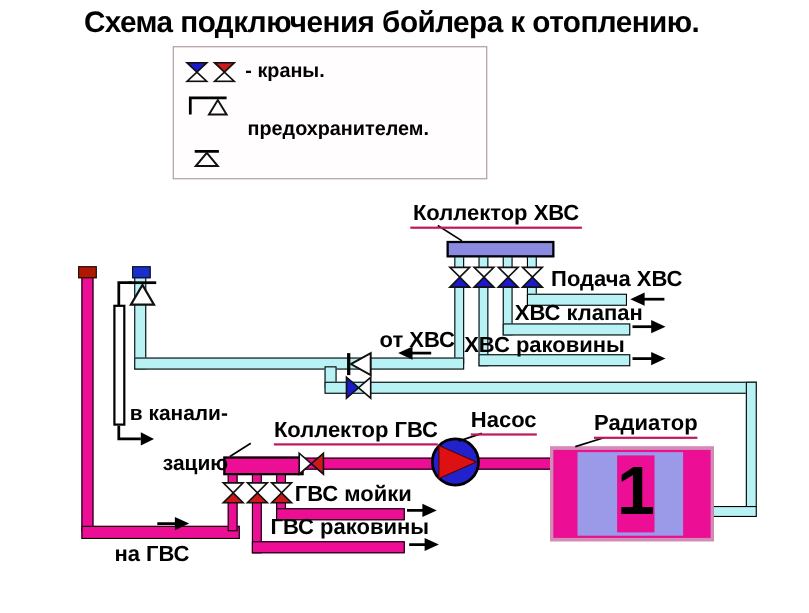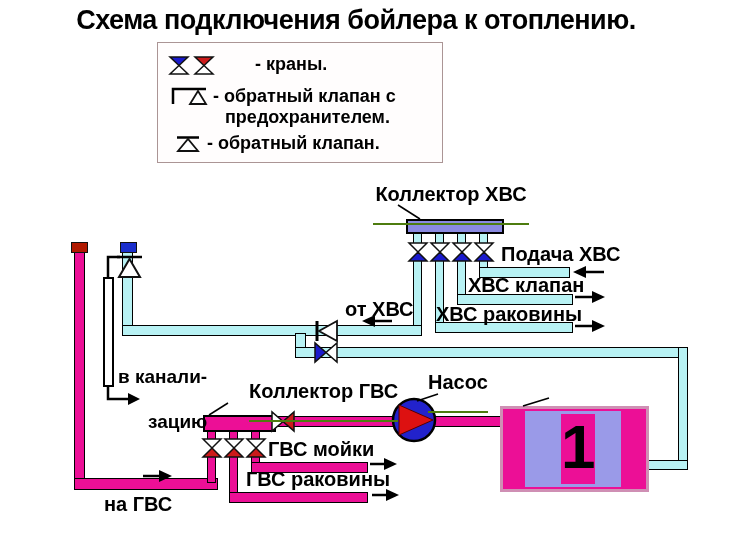--- a/index.html
+++ b/index.html
@@ -18,21 +18,21 @@
   .cold{background:#B8F2F4;}
   .bar-cold{background:#8A8AE0;border:2px solid #000;}
   .bar-hot{background:#EC0F96;border:2px solid #000;}
   .drainpipe{left:103px;top:277px;width:11px;height:110px;background:#fff;border:2px solid #000;box-sizing:border-box;}
   .fitting{position:absolute;border:1.5px solid #111;box-sizing:border-box;}
   .radiator{left:500px;top:406px;width:149px;height:86px;background:#EC0F96;border:3px solid #cf8fb4;box-sizing:border-box;}
   .rad-panel{position:absolute;left:22px;top:2px;width:96px;height:76px;background:#9A9AE8;}
   .rad-plate{position:absolute;left:58px;top:5px;width:34px;height:70px;background:#EC0F96;text-align:center;}
   .rad-num{font-size:62px;line-height:66px;}
   .lbl{position:absolute;font-size:20px;white-space:nowrap;}
-  .callout{border-bottom:2px solid #4d7c0f;padding-bottom:17px;}
+  .callout{border-bottom:2px solid #be185d;padding-bottom:0px;}
   .small{font-size:19px;}
   svg.overlay{position:absolute;left:0;top:0;pointer-events:none;}
 </style>
 </head>
 <body>
 
 <div class="canvas">
 
   <div class="abs title">Схема подключения бойлера к отоплению.</div>
 
@@ -181,42 +181,41 @@
 
   <div class="abs legend">
     <svg class="sym" style="left:10px;top:12px;" width="22" height="20">
       <polygon points="2,2 20,2 11,10.5" fill="#1A1ACC" stroke="#111" stroke-width="1.5"></polygon>
       <polygon points="2,19 20,19 11,10.5" fill="#fff" stroke="#111" stroke-width="1.5"></polygon>
       </svg>
     <svg class="sym" style="left:35px;top:12px;" width="22" height="20">
       <polygon points="2,2 20,2 11,10.5" fill="#CC1A1A" stroke="#111" stroke-width="1.5"></polygon>
       <polygon points="2,19 20,19 11,10.5" fill="#fff" stroke="#111" stroke-width="1.5"></polygon>
       </svg>
-    <div class="ltxt" style="left:65px;top:11px;margin-left:32px;">- краны.</div>
+    <div class="ltxt" style="left:65px;top:11px;">- краны.</div>
 
     <svg class="sym" style="left:11px;top:42px;" width="40" height="22">
       <polyline points="4,19 4,4 37,4" fill="none" stroke="#000" stroke-width="2.5"></polyline>
       <polygon points="21,19 37,19 29,6" fill="#fff" stroke="#111" stroke-width="1.8"></polygon>
       </svg>
-    <div class="ltxt" style="left:55px;top:43px;">- обратный клапан с</div>
     <div class="ltxt" style="left:67px;top:64px;">предохранителем.</div>
 
     <svg class="sym" style="left:16px;top:91px;" width="28" height="20">
       <line x1="3" y1="3.5" x2="25" y2="3.5" stroke="#000" stroke-width="2.5"></line>
       <polygon points="4,17 24,17 14,5" fill="#fff" stroke="#111" stroke-width="1.8"></polygon>
       </svg>
-    <div class="ltxt" style="left:49px;top:90px;">- обратный клапан.</div>
   </div>
 
   <div class="lbl callout" style="left:373px;top:183px;width:156px;text-align:center;">Коллектор ХВС</div>
   <div class="lbl" style="left:501px;top:243px;">Подача ХВС</div>
   <div class="lbl" style="left:468px;top:274px;">ХВС клапан</div>
-  <div class="lbl" style="left:436px;top:303px;">ХВС раковины</div>
+  <div class="lbl" style="left:422px;top:303px;">ХВС раковины</div>
   <div class="lbl" style="left:345px;top:298px;">от ХВС</div>
   <div class="lbl small" style="left:118px;top:366px;">в канали-</div>
   <div class="lbl small" style="left:148px;top:411px;">зацию</div>
   <div class="lbl callout" style="left:221px;top:380px;margin-left:28px;">Коллектор ГВС</div>
   <div class="lbl callout" style="left:428px;top:371px;">Насос</div>
+  <div class="lbl callout" style="left:540px;top:374px;">Радиатор</div>
   <div class="lbl" style="left:268px;top:438px;">ГВС мойки</div>
   <div class="lbl" style="left:246px;top:468px;">ГВС раковины</div>
   <div class="lbl" style="left:104px;top:493px;">на ГВС</div>
 
 </div>
 
 </body></html>

